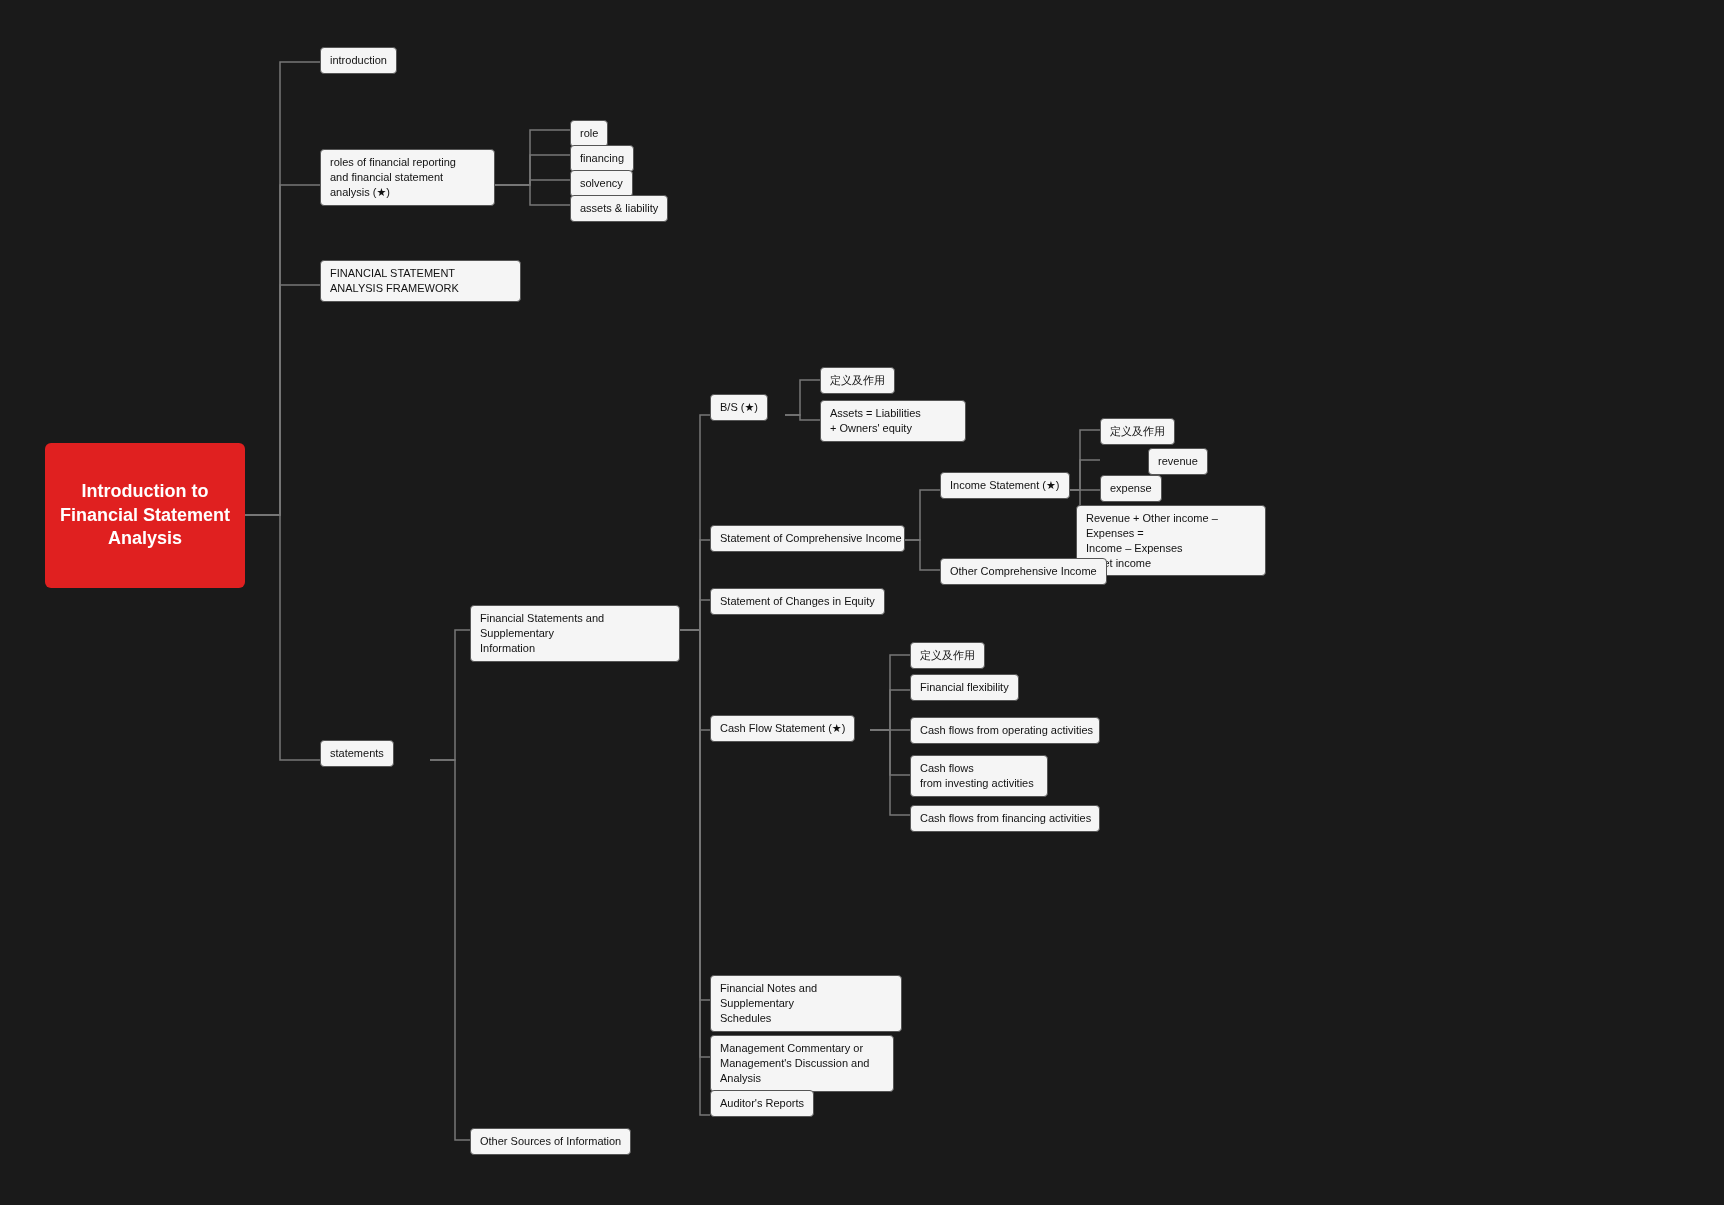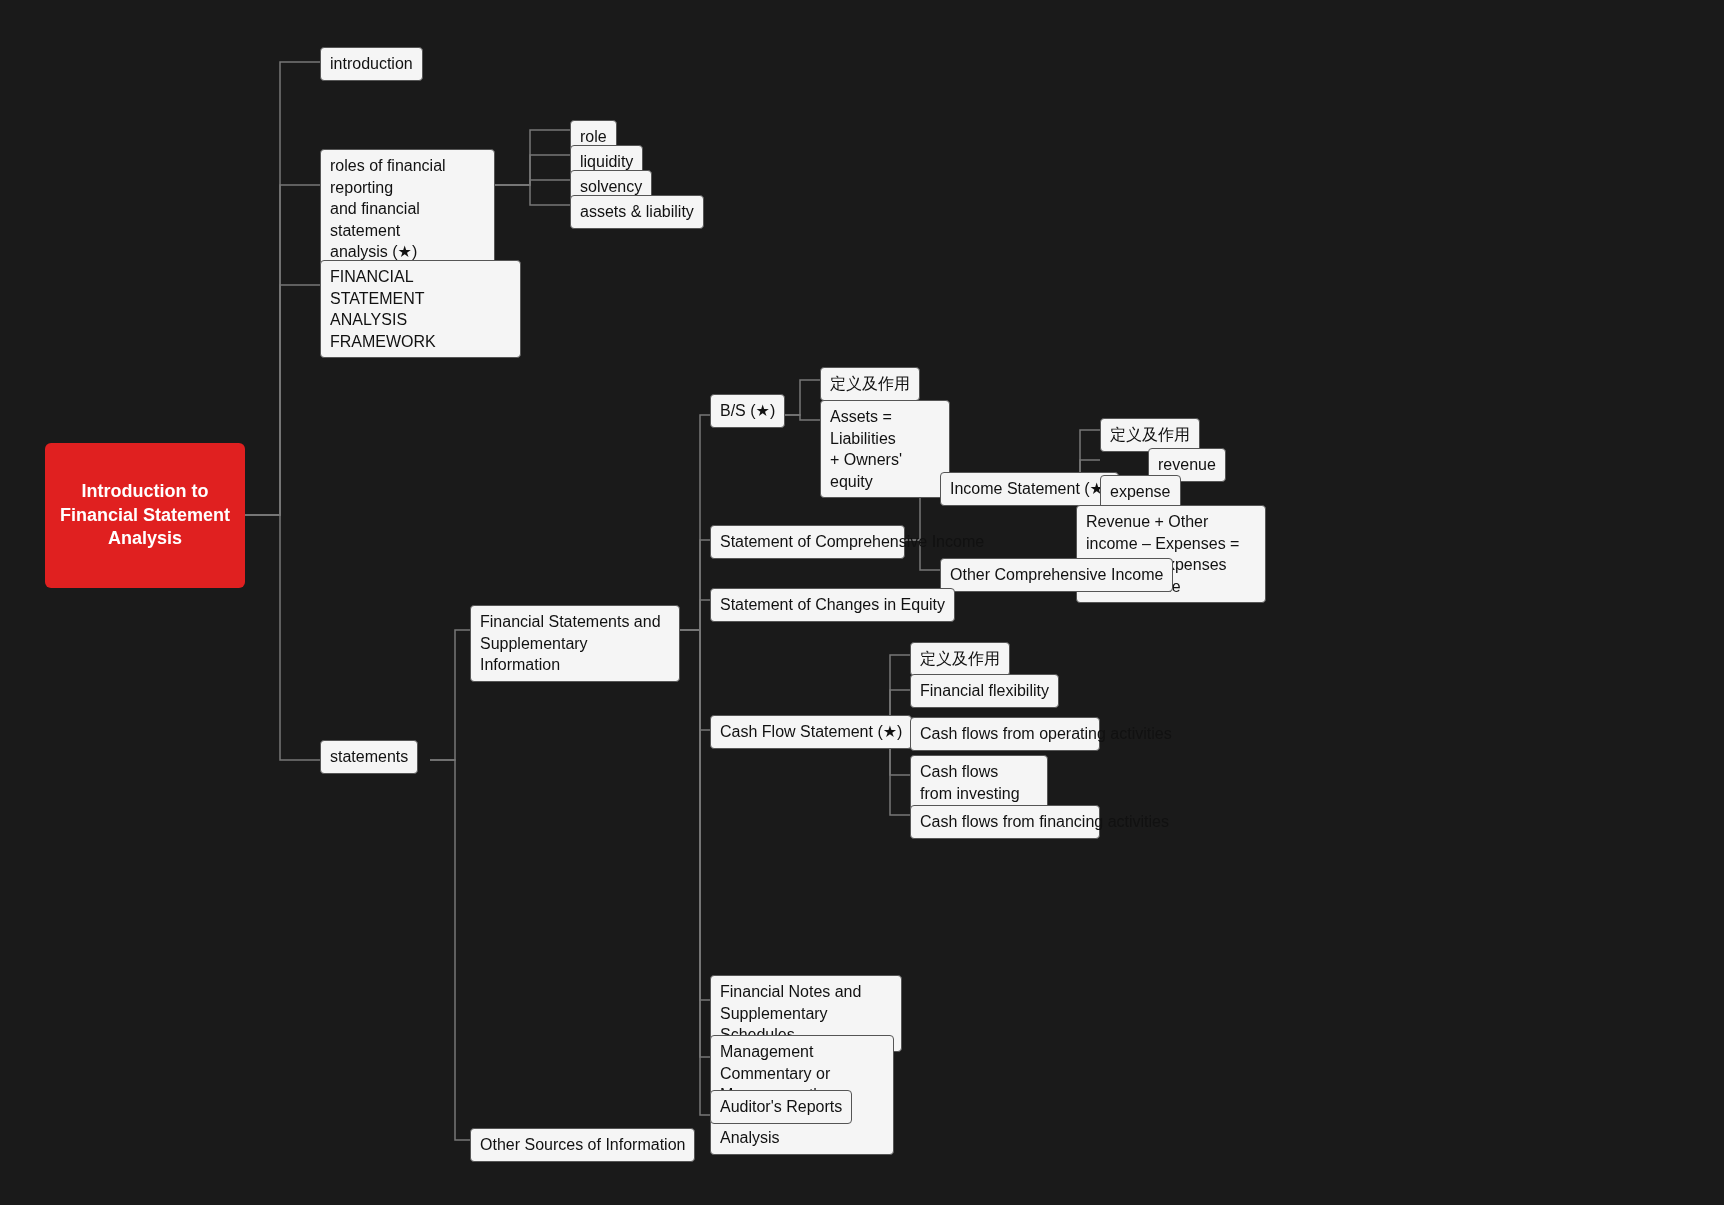--- a/index.html
+++ b/index.html
@@ -40,21 +40,21 @@
       line-height: 1.3;
     }
 
     
     .node {
       position: absolute;
       background: #f5f5f5;
       border: 1.5px solid #555;
       border-radius: 4px;
       padding: 5px 9px;
-      font-size: 16px;
+      font-size: 11px;
       color: #111;
       line-height: 1.35;
       white-space: nowrap;
     }
     .node.multiline {
       white-space: normal;
     }
 
     svg.lines {
       position: absolute;
@@ -158,21 +158,21 @@
   </div>
 
   <div class="node" style="left:320px; top:740px;">
     <span>statements</span>
   </div>
 
   <div class="node" style="left:570px; top:120px;">
     <span>role</span>
   </div>
   <div class="node" style="left:570px; top:145px;">
-    <span>liquidity</span>
+    <span>financing</span>
   </div>
   <div class="node" style="left:570px; top:170px;">
     <span>solvency</span>
   </div>
   <div class="node" style="left:570px; top:195px;">
     <span>assets &amp; liability</span>
   </div>
 
   <div class="node multiline" style="left:470px; top:605px; width:210px;">
     <span style="white-space:pre-line;">Financial Statements and Supplementary
@@ -183,21 +183,21 @@
     <span>Other Sources of Information</span>
   </div>
 
   <div class="node" style="left:710px; top:394px;">
     <span>B/S (★)</span>
   </div>
 
   <div class="node" style="left:820px; top:367px;">
     <span>定义及作用</span>
   </div>
-  <div class="node multiline" style="left:820px; top:400px; width:130px;">
+  <div class="node multiline" style="left:820px; top:400px; width:146px;">
     <span style="white-space:pre-line;">Assets = Liabilities
 + Owners' equity</span>
   </div>
 
   <div class="node" style="left:710px; top:525px; width:195px;">
     <span>Statement of Comprehensive Income</span>
   </div>
 
   <div class="node" style="left:940px; top:472px;">
     <span>Income Statement (★)</span>

